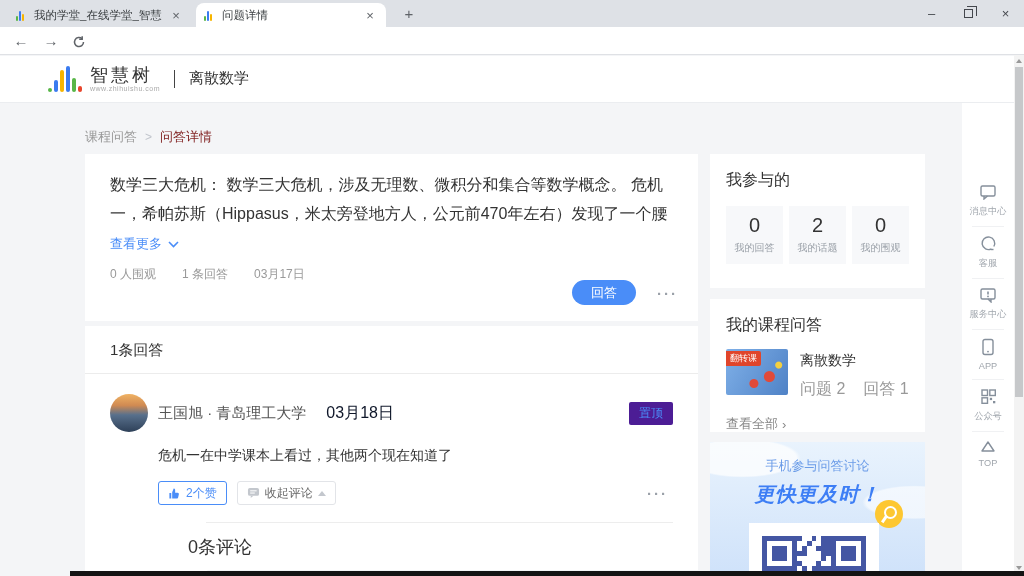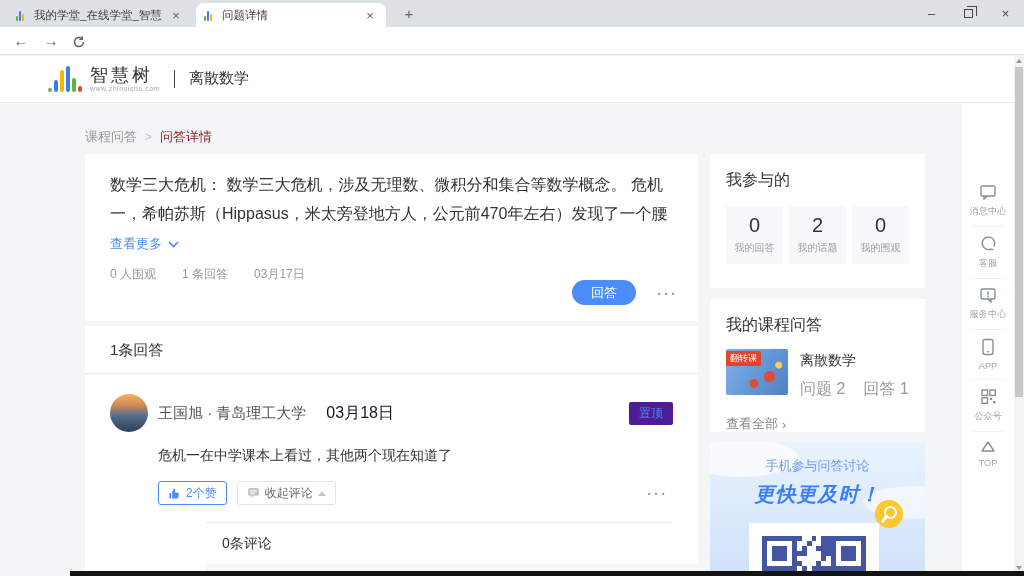--- a/index.html
+++ b/index.html
@@ -92,21 +92,21 @@
   .a-date { font-size:16px; color:#0f172a; margin-left:20px; }
   .pinned { margin-left:auto; background:#4c1d95; color:#4a8df8; font-size:12px; padding:3px 10px; border-radius:2px; }
   .a-body { margin-left:48px; }
   .a-content { margin-top:15px; font-size:14px; color:#333; }
   .a-actions { margin-top:16px; display:flex; align-items:center; }
   .btn-like { display:flex; align-items:center; gap:5px; height:24px; padding:0 9px; background:#fff; border:1px solid #4a8df8; border-radius:3px; color:#4a8df8; font-size:12px; }
   .btn-collapse { display:flex; align-items:center; gap:5px; height:24px; padding:0 9px; background:#fff; border:1px solid #e2e4e8; border-radius:3px; color:#666; font-size:12px; margin-left:10px; }
   .tri-up { width:0; height:0; border-left:4px solid transparent; border-right:4px solid transparent; border-bottom:5px solid #c3c7cd; }
   .a-dots { margin-left:auto; margin-right:5px; }
   .a-sep { margin:17px 0 0 48px; border-top:1px solid #ededed; }
-  .c-count { margin:12px 0 0 64px; font-size:14px; color:#333; }
+  .c-count { margin:12px 0 0 30px; font-size:18px; color:#333; }
   .c-input { display:block; margin:11px 0 0 48px; width:517px; height:42px; background:#f5f6f7; border:none; border-radius:3px; resize:none; outline:none; padding:10px 12px; font-size:13px; font-family:"Liberation Sans",sans-serif; color:#333; }
   .c-input::placeholder { color:#b8bcc4; }
 
   
   .p1 { left:710px; top:154px; width:215px; height:134px; padding:16px; }
   .panel-title { font-size:16px; color:#333; }
   .p1-boxes { margin-top:15px; display:flex; gap:6px; }
   .statbox { flex:1; height:58px; background:#f7f8fa; text-align:center; }
   .statbox .num { font-size:20px; color:#333; margin-top:8px; }
   .statbox .lbl { font-size:10px; color:#9aa0a8; margin-top:4px; }

